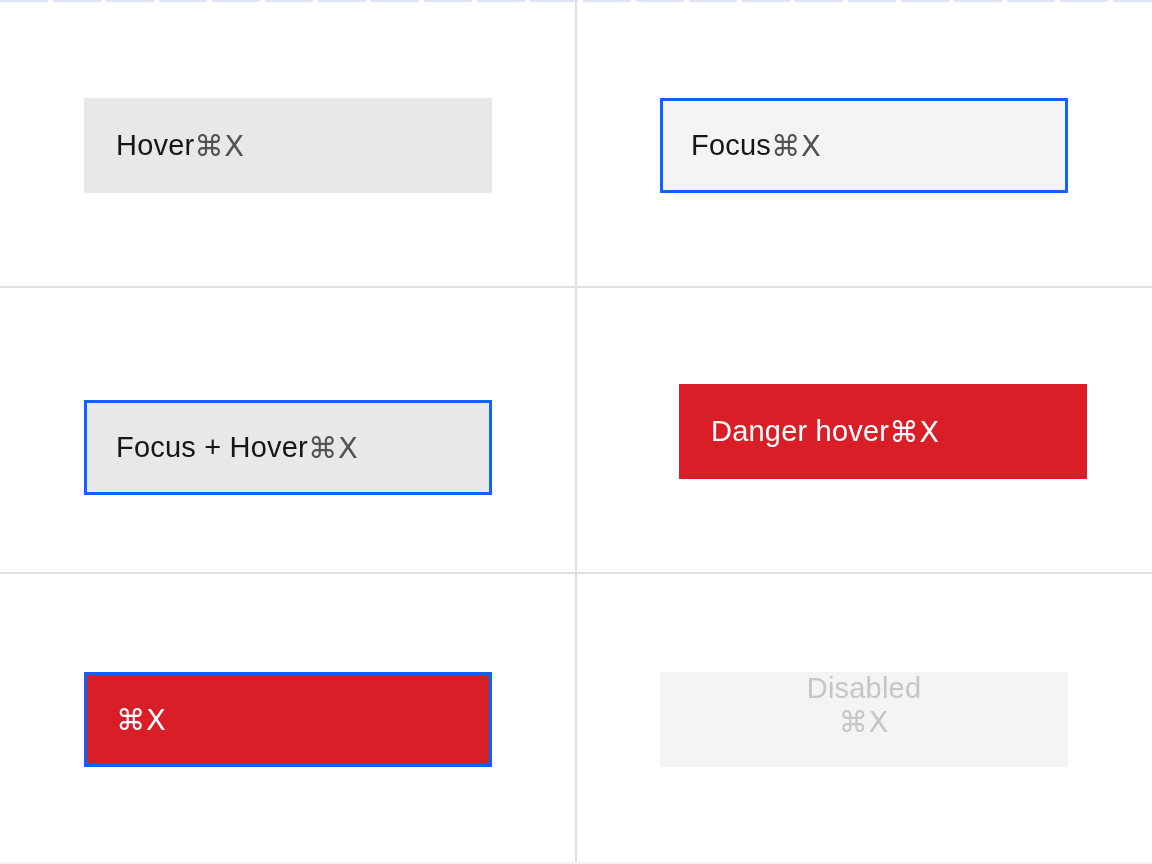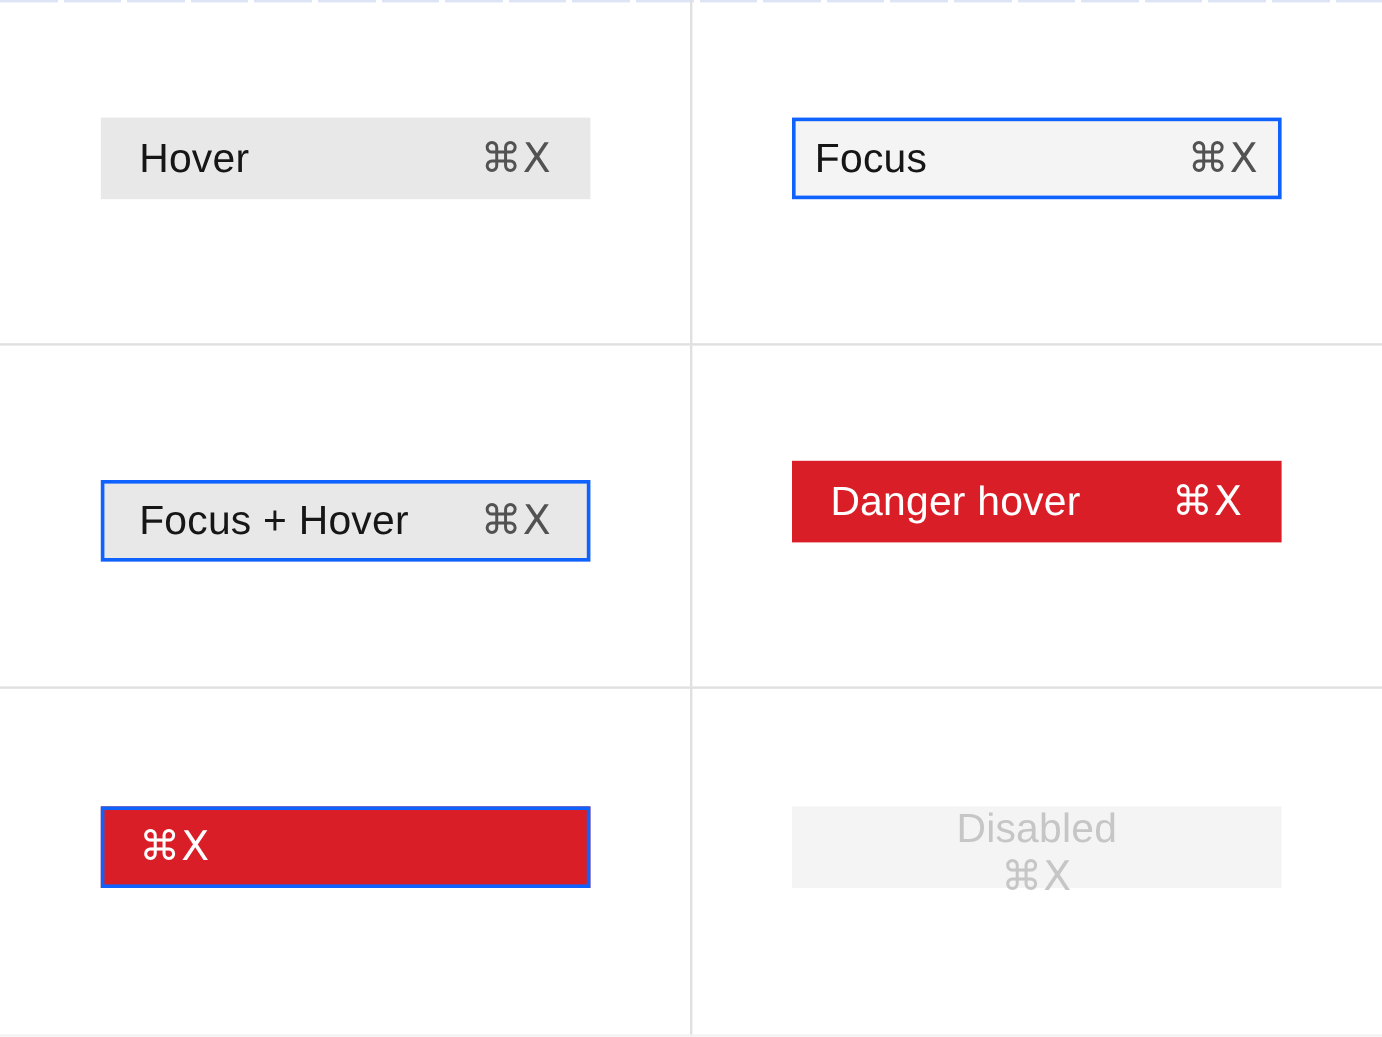--- a/index.html
+++ b/index.html
@@ -54,27 +54,27 @@
   .bottom-edge{
     position:absolute;
     left:0; top:862px;
     width:1152px; height:2px;
     background:#f2f2f2;
   }
 
   
   .menu-item{
     position:absolute;
-    width:408px; height:68px;
+    width:408px; height:95px;
     box-sizing:border-box;
     display:flex;
     align-items:center;
-    justify-content:space-between;
+    justify-content:flex-start;
     padding:0 32px;
-    font-size:34px;
+    font-size:29px;
     cursor:pointer;
     user-select:none;
   }
   .menu-item .label{
     color:var(--text-primary);
     letter-spacing:0.2px;
     white-space:nowrap;
   }
   .menu-item .shortcut{
     color:var(--text-secondary);
@@ -85,29 +85,29 @@
 
   
   .c1{left:84px;} .c2{left:660px;}
   .r1{top:98px;}  .r2{top:384px;} .r3{top:672px;}
 
   
   .state-hover{background:var(--hover-background);}
   .state-focus{
     background:var(--layer-background);
     border:3px solid var(--focus-border);
-    padding:0 16px;
+    padding:0 28px;
   }
   .state-focus-hover{
     background:var(--hover-background);
     border:3px solid var(--focus-border);
     padding:0 29px;
     margin-top:16px;
   }
-  .state-danger-hover{background:var(--danger);}
+  .state-danger-hover{background:var(--danger);margin-left:19px;}
   .state-danger-hover .label,
   .state-danger-hover .shortcut{color:var(--text-on-danger);}
   .state-danger-hover-focus{
     background:var(--danger);
     border:3px solid var(--focus-border);
     padding:0 29px;
   }
   .state-danger-hover-focus .label,
   .state-danger-hover-focus .shortcut{color:var(--text-on-danger);}
   .state-disabled{background:var(--layer-background);cursor:default;flex-direction:column;}

